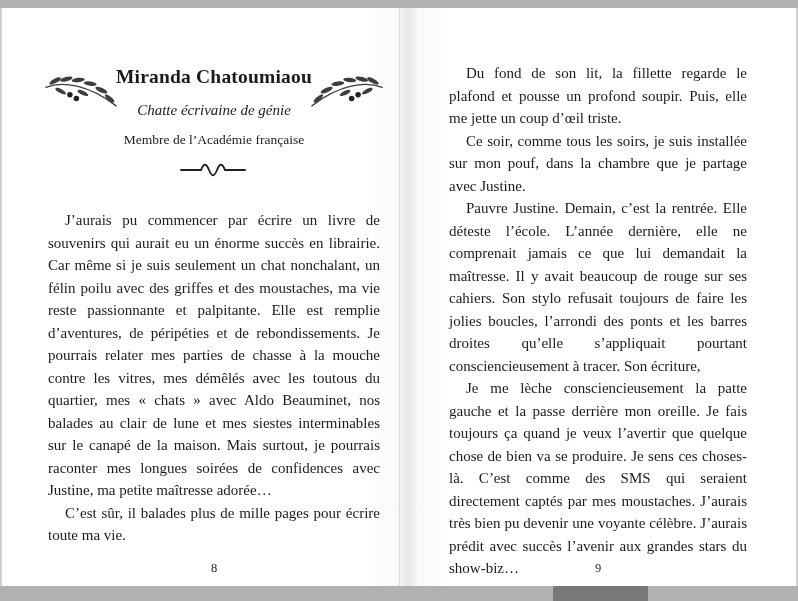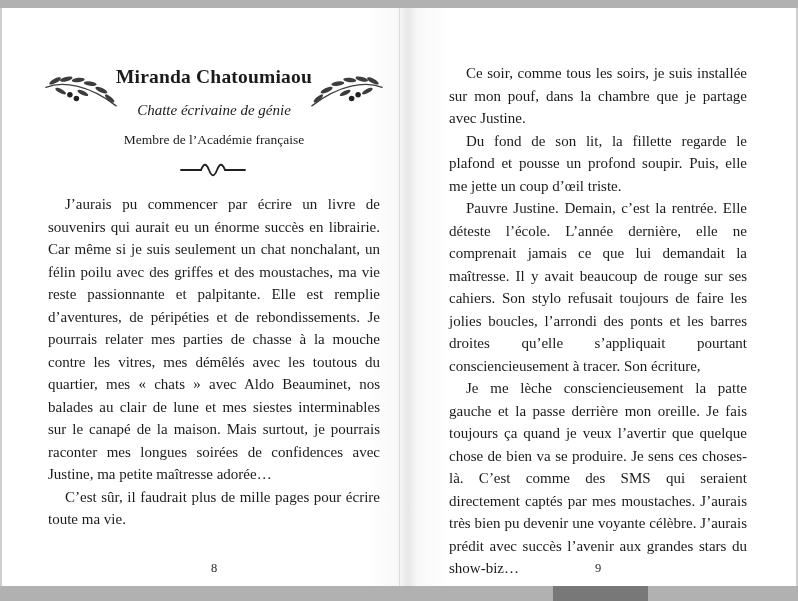--- a/index.html
+++ b/index.html
@@ -49,21 +49,21 @@
   .chapter-affiliation { margin-top: 13px; font-weight: normal; font-size: 13.5px; }
   .ornament { margin-top: 15px; line-height: 0; }
 
   .body-text {
     text-align: justify;
     font-size: 15px;
     line-height: 22.5px;
     -webkit-hyphens: auto;
     hyphens: auto;
   }
-  .page.left  .body-text { margin-top: 16px; }
+  .page.left  .body-text { margin-top: 32px; }
   .page.right .body-text { margin-top: 54px; }
   .body-text p { margin: 0; text-indent: 17px; }
 
   .folio {
     position: absolute; left: 0; bottom: 10px; width: 100%;
     text-align: center; font-size: 12.5px; color: #2a2a2a;
   }
 </style>
 </head>
 <body>
@@ -123,30 +123,30 @@
       <svg width="70" height="14" viewBox="0 0 70 14" xmlns="http://www.w3.org/2000/svg">
         <path d="M2 7 H22" fill="none" stroke="#1f1f1f" stroke-width="1.8" stroke-linecap="round"></path>
         <path d="M22 7 c2.7 -7 5.3 -7 8 0 c2.7 7 5.3 7 8 0 c2.7 -7 5.3 -7 8 0" fill="none" stroke="#1f1f1f" stroke-width="1.8" stroke-linecap="round"></path>
         <path d="M46 7 H66" fill="none" stroke="#1f1f1f" stroke-width="1.8" stroke-linecap="round"></path>
       </svg>
     </div>
   </div>
 
   <div class="body-text">
     <p>J’aurais pu commencer par écrire un livre de souvenirs qui aurait eu un énorme succès en librairie. Car même si je suis seulement un chat nonchalant, un félin poilu avec des griffes et des moustaches, ma vie reste passionnante et palpitante. Elle est remplie d’aventures, de péripéties et de rebondissements. Je pourrais relater mes parties de chasse à la mouche contre les vitres, mes démêlés avec les toutous du quartier, mes «&nbsp;chats&nbsp;» avec Aldo Beauminet, nos balades au clair de lune et mes siestes interminables sur le canapé de la maison. Mais surtout, je pourrais raconter mes longues soirées de confidences avec Justine, ma petite maîtresse adorée…</p>
-    <p>C’est sûr, il faudrait plus de mille pages pour écrire toute ma vie.</p>
+    <p>C’est sûr, il balades plus de mille pages pour écrire toute ma vie.</p>
   </div>
 
   <div class="folio">8</div>
 </div>
 
 <div class="page right">
   <div class="body-text">
+    <p>Du fond de son lit, la fillette regarde le plafond et pousse un profond soupir. Puis, elle me jette un coup d’œil triste.</p>
     <p>Ce soir, comme tous les soirs, je suis installée sur mon pouf, dans la chambre que je partage avec Justine.</p>
-    <p>Du fond de son lit, la fillette regarde le plafond et pousse un profond soupir. Puis, elle me jette un coup d’œil triste.</p>
     <p>Pauvre Justine. Demain, c’est la rentrée. Elle déteste l’école. L’année dernière, elle ne comprenait jamais ce que lui demandait la maîtresse. Il y avait beaucoup de rouge sur ses cahiers. Son stylo refusait toujours de faire les jolies boucles, l’arrondi des ponts et les barres droites qu’elle s’appliquait pourtant consciencieusement à tracer. Son écriture,</p>
     <p>Je me lèche consciencieusement la patte gauche et la passe derrière mon oreille. Je fais toujours ça quand je veux l’avertir que quelque chose de bien va se produire. Je sens ces choses-là. C’est comme des SMS qui seraient directement captés par mes moustaches. J’aurais très bien pu devenir une voyante célèbre. J’aurais prédit avec succès l’avenir aux grandes stars du show-biz…</p>
   </div>
 
   <div class="folio">9</div>
 </div>
 
 <div class="frame-bottom">
   <div class="scroll-thumb"></div>
 </div>

